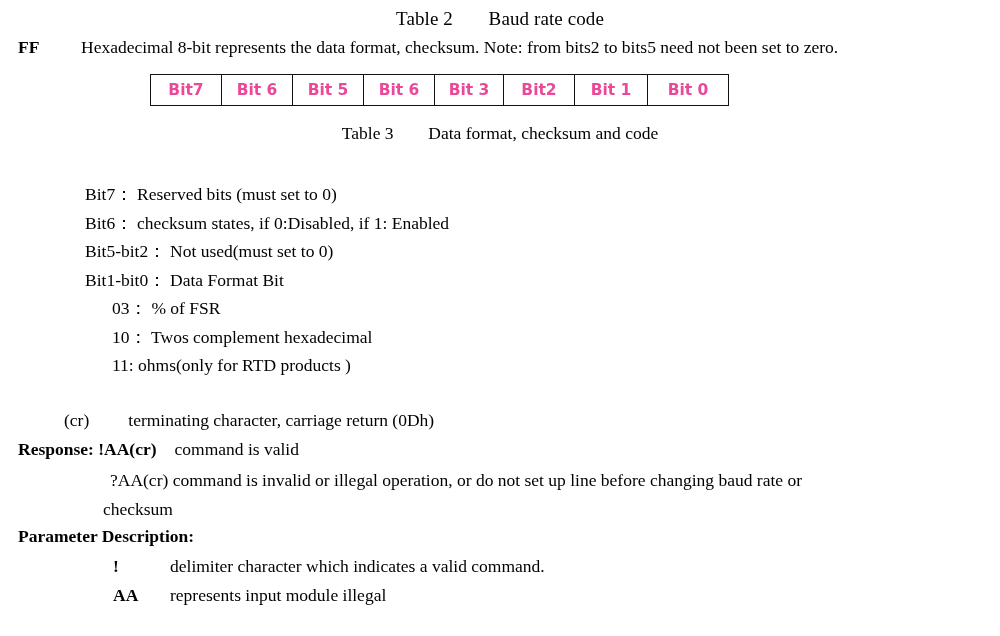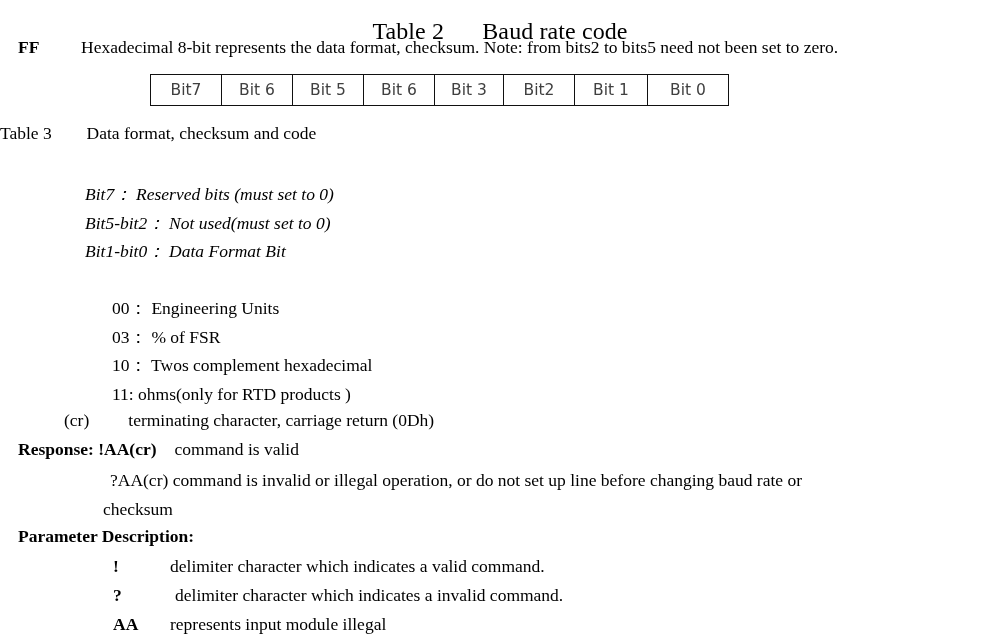--- a/index.html
+++ b/index.html
@@ -12,24 +12,24 @@
     height: 636px;
     position: relative;
     font-family: "Liberation Serif", "DejaVu Serif", serif;
     color: #000000;
     overflow: hidden;
   }
   .abs { position: absolute; }
 
   
   .caption-t2 {
-    left: 0; top: 20px;
+    left: 0; top: 8px;
     width: 1000px;
     text-align: center;
-    font-size: 24px;
+    font-size: 19px;
     line-height: 22px;
     letter-spacing: 0.1px;
   }
   .cap-gap { display: inline-block; width: 26px; }
 
   
   .ff-line {
     left: 18px; top: 36px;
     width: 960px;
     font-size: 17.5px;
@@ -48,40 +48,39 @@
     border-collapse: collapse;
     font-family: "DejaVu Sans", "Liberation Sans", sans-serif;
     font-size: 15.5px;
   }
   .bit-table td {
     border: 1.4px solid #111111;
     height: 30px;
     text-align: center;
     vertical-align: middle;
     padding: 0 2px;
-    color: #404040;
-    font-weight: 400;
+    color: #ec4899;
+    font-weight: 700;
   }
 
   
   .caption-t3 {
     left: 0; top: 122px;
     width: 1000px;
-    text-align: left;
+    text-align: center;
     font-size: 17.5px;
     line-height: 22px;
   }
 
   
   .bitdesc {
     left: 85px; top: 180px;
     font-size: 17.5px;
     line-height: 28.5px;
     white-space: nowrap;
-    font-style: italic;
   }
   .bitdesc .row { white-space: nowrap; }
 
   
   .fmtlist {
     left: 112px; top: 294px;
     font-size: 17.5px;
     line-height: 28.5px;
     white-space: nowrap;
   }
@@ -175,34 +174,34 @@
   <span class="cap-gap"></span>
   <span>Data format, checksum and code</span>
 </div>
 
 <div class="abs bitdesc">
   <div class="row">
     <span>Bit7：</span>
     <span>Reserved bits (must set to 0)</span>
   </div>
   <div class="row">
+    <span>Bit6：</span>
+    <span>checksum states, if 0:Disabled, if 1: Enabled</span>
+  </div>
+  <div class="row">
     <span>Bit5-bit2：</span>
     <span>Not used(must set to 0)</span>
   </div>
   <div class="row">
     <span>Bit1-bit0：</span>
     <span>Data Format Bit</span>
   </div>
 </div>
 
 <div class="abs fmtlist">
-  <div class="row">
-    <span>00：</span>
-    <span>Engineering Units</span>
-  </div>
   <div class="row">
     <span>03：</span>
     <span>% of FSR</span>
   </div>
   <div class="row">
     <span>10：</span>
     <span>Twos complement hexadecimal</span>
   </div>
   <div class="row">
     <span>11:</span>
@@ -225,18 +224,15 @@
   <span class="hang">checksum</span>
 </div>
 
 <div class="abs param-title">Parameter Description:</div>
 
 <div class="abs param-list">
   <div class="row">
     <span class="sym">!</span><span>delimiter character which indicates a valid command.</span>
   </div>
   <div class="row">
-    <span class="sym q">?</span><span class="q-extra"></span><span>delimiter character which indicates a invalid command.</span>
-  </div>
-  <div class="row">
     <span class="sym">AA</span><span>represents input module illegal</span>
   </div>
 </div>
 
 </body></html>

